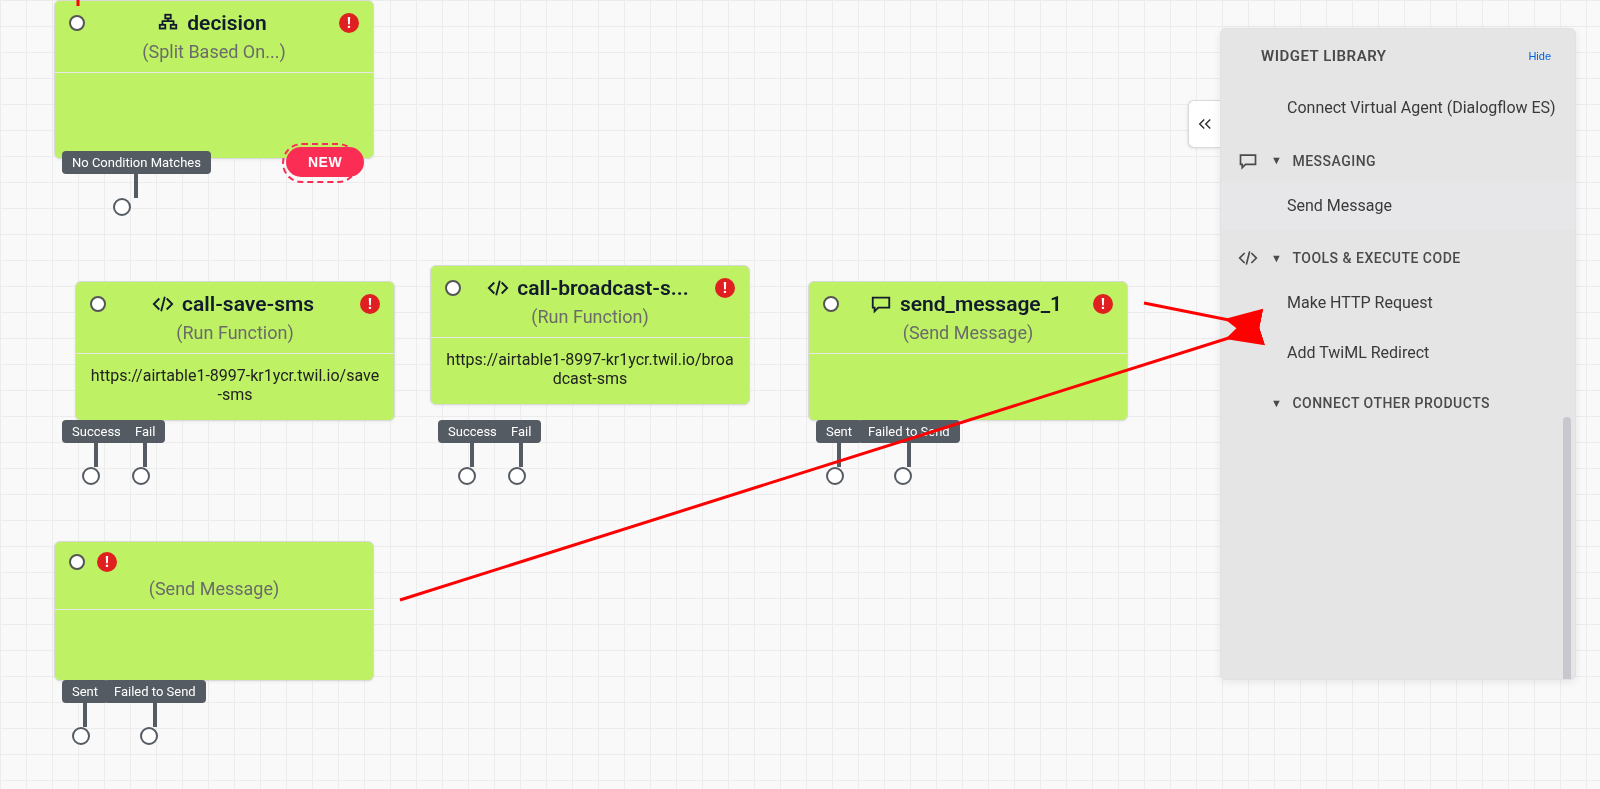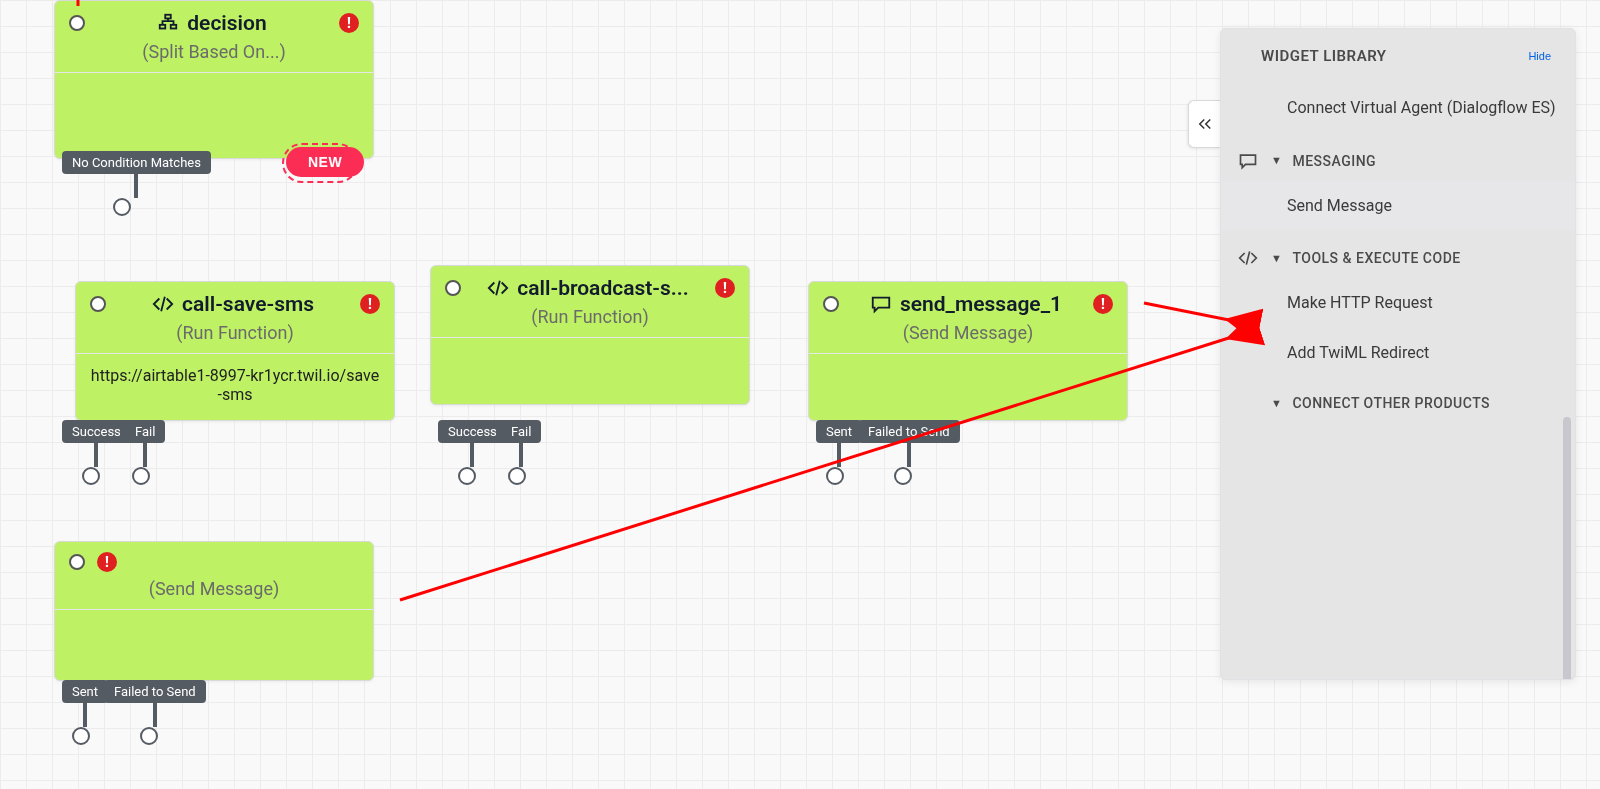--- a/index.html
+++ b/index.html
@@ -275,20 +275,21 @@
         <svg width="22" height="22" viewBox="0 0 24 24" fill="none" stroke="#121c2d" stroke-width="2">
             <path d="M8 6l-6 6 6 6M16 6l6 6-6 6M14 4l-4 16"></path>
           </svg>
       </span>
       <span class="txt">call-broadcast-s...</span>
     </span>
     <span class="warn-badge">!</span>
   </div>
   <div class="node-sub">(Run Function)</div>
   <div class="node-hr"></div>
+  <div class="node-body">https://airtable1-8997-kr1ycr.twil.io/broadcast-sms</div>
 </div>
 <div class="pill" style="left:438px; top:420px;">Success</div>
 <div class="pill-dot" style="left:467px; top:467px;"></div>
 <div class="pill" style="left:501px; top:420px;">Fail</div>
 <div class="pill-dot" style="left:517px; top:467px;"></div>
 
 <div class="node" style="left:808px; top:281px; height:140px;">
   <div class="node-header">
     <span class="grab-dot"></span>
     <span class="title-wrap">

